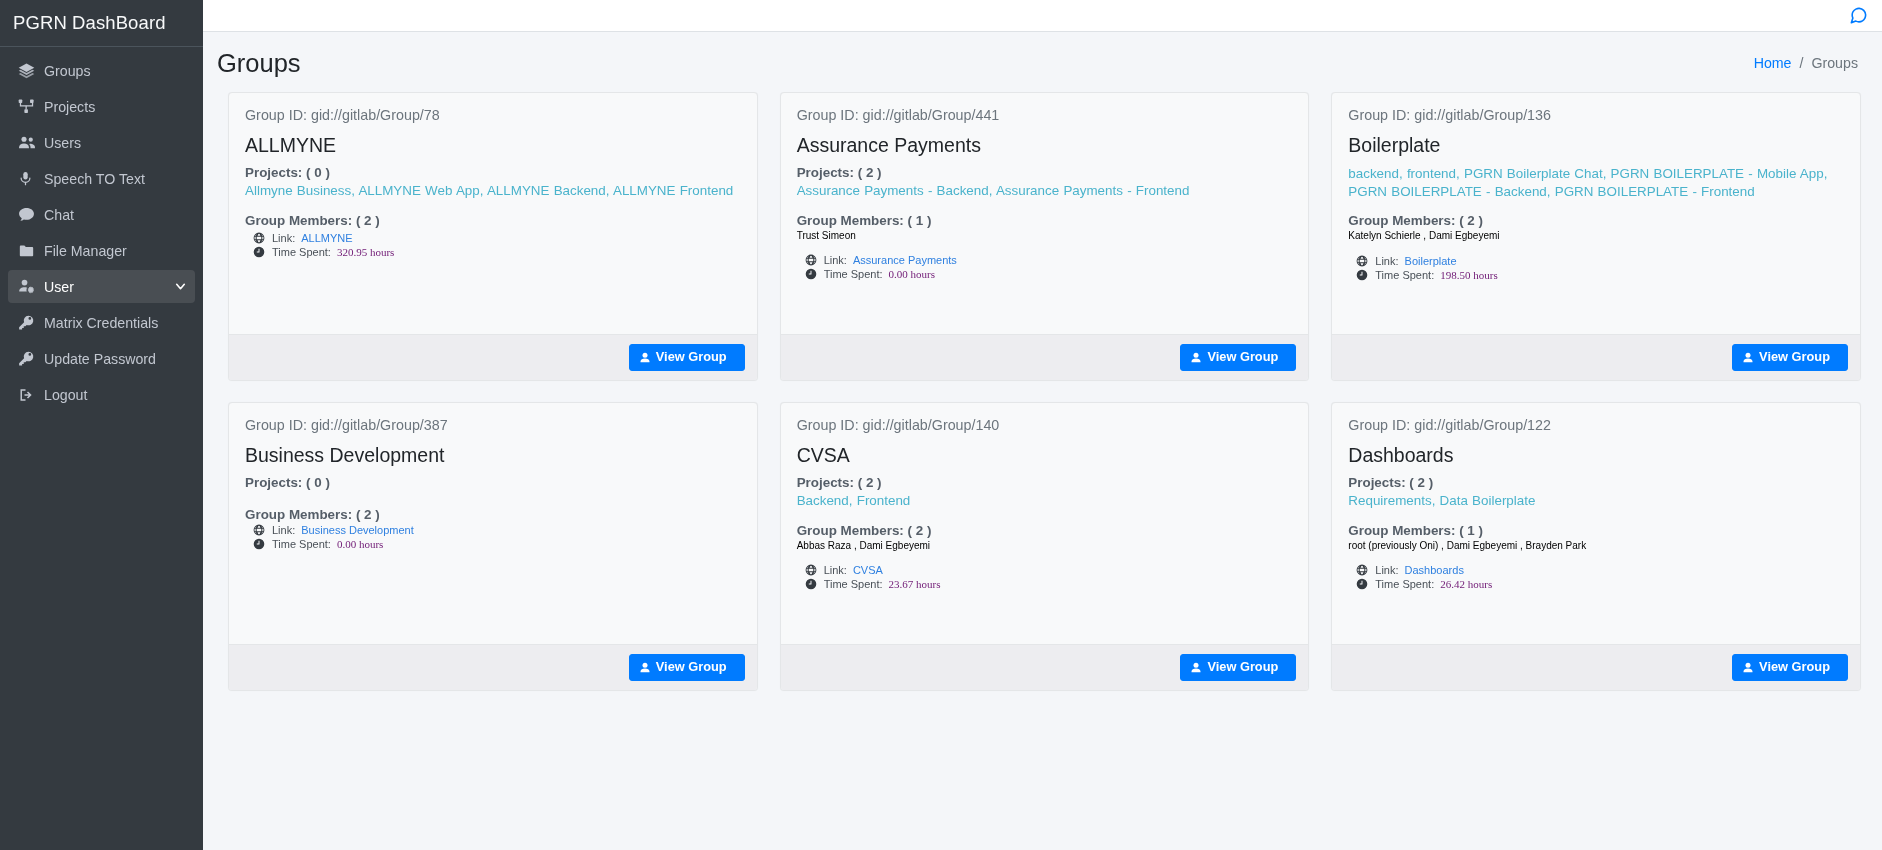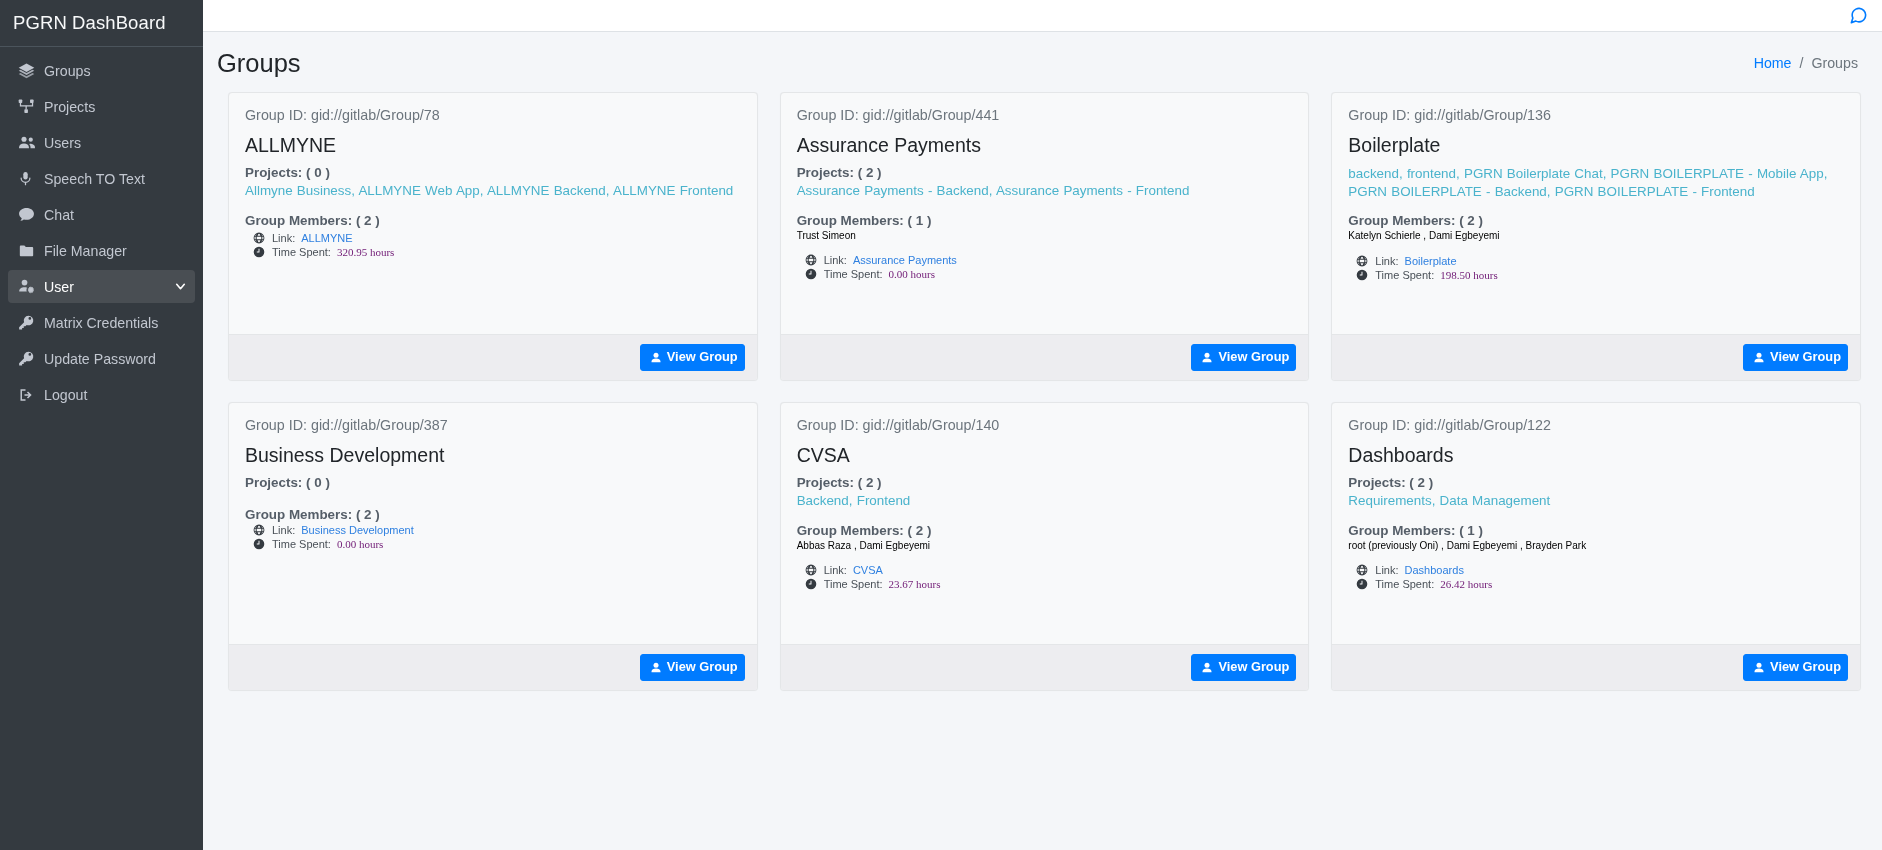--- a/index.html
+++ b/index.html
@@ -206,21 +206,21 @@
     min-height: 46px;
     align-items: center;
   }
   .btn-view {
     background: #007bff;
     border: 1px solid #007bff;
     color: #ffffff;
     border-radius: 3px;
     font-size: 12.8px;
     font-weight: bold;
-    padding: 6px 6px 6px 9px;
+    padding: 6px 17px 6px 9px;
     display: inline-flex;
     align-items: center;
     gap: 5px;
     cursor: pointer;
     white-space: nowrap;
     line-height: 1;
   }
   .btn-view .ico { display: inline-flex; align-items: center; }
   .scroll-clip { height: 850px; overflow: hidden; }
 </style>
@@ -559,21 +559,21 @@
                 </button>
               </div>
             </div>
           </div>
           <div class="col">
             <div class="card">
               <div class="card-body">
                 <div class="group-id"><span>Group ID: </span><span>gid://gitlab/Group/122</span></div>
                 <div class="group-name">Dashboards</div>
                 <div class="meta-label"><span>Projects:</span> <span>( 2 )</span></div>
-                <div class="proj-list">Requirements, Data Management</div>
+                <div class="proj-list">Requirements, Data Boilerplate</div>
                 <div class="meta-label"><span>Group Members:</span> <span>( 1 )</span></div>
                 <div class="member-list">root (previously Oni) , Dami Egbeyemi , Brayden Park</div>
                 <div class="info-row">
                   <span class="ico">
                     <svg width="12" height="12" viewBox="0 0 24 24" fill="currentColor">
                       <path d="M12 1.2A10.8 10.8 0 1 0 22.8 12 10.8 10.8 0 0 0 12 1.2zm0 2.1c1 0 2.2 1.6 2.8 4.2h-5.6C9.8 4.9 11 3.3 12 3.3zM7.2 4.5a13 13 0 0 0-1.3 3H4.1a8.8 8.8 0 0 1 3.1-3zm9.6 0a8.8 8.8 0 0 1 3.1 3h-1.8a13 13 0 0 0-1.3-3zM3.4 9.6h2.1a20 20 0 0 0-.2 2.4c0 .8.1 1.6.2 2.4H3.4a8.7 8.7 0 0 1 0-4.8zm4.2 0h8.8c.1.8.2 1.6.2 2.4s-.1 1.6-.2 2.4H7.6c-.1-.8-.2-1.6-.2-2.4s.1-1.6.2-2.4zm10.9 0h2.1a8.7 8.7 0 0 1 0 4.8h-2.1c.1-.8.2-1.6.2-2.4s-.1-1.6-.2-2.4zM4.1 16.5h1.8a13 13 0 0 0 1.3 3 8.8 8.8 0 0 1-3.1-3zm5.1 0h5.6c-.6 2.6-1.8 4.2-2.8 4.2s-2.2-1.6-2.8-4.2zm8.9 0h1.8a8.8 8.8 0 0 1-3.1 3 13 13 0 0 0 1.3-3z"></path>
                     </svg>
                   </span>
                   <span class="lbl">Link:</span>
                   <span class="lnk">Dashboards</span>

